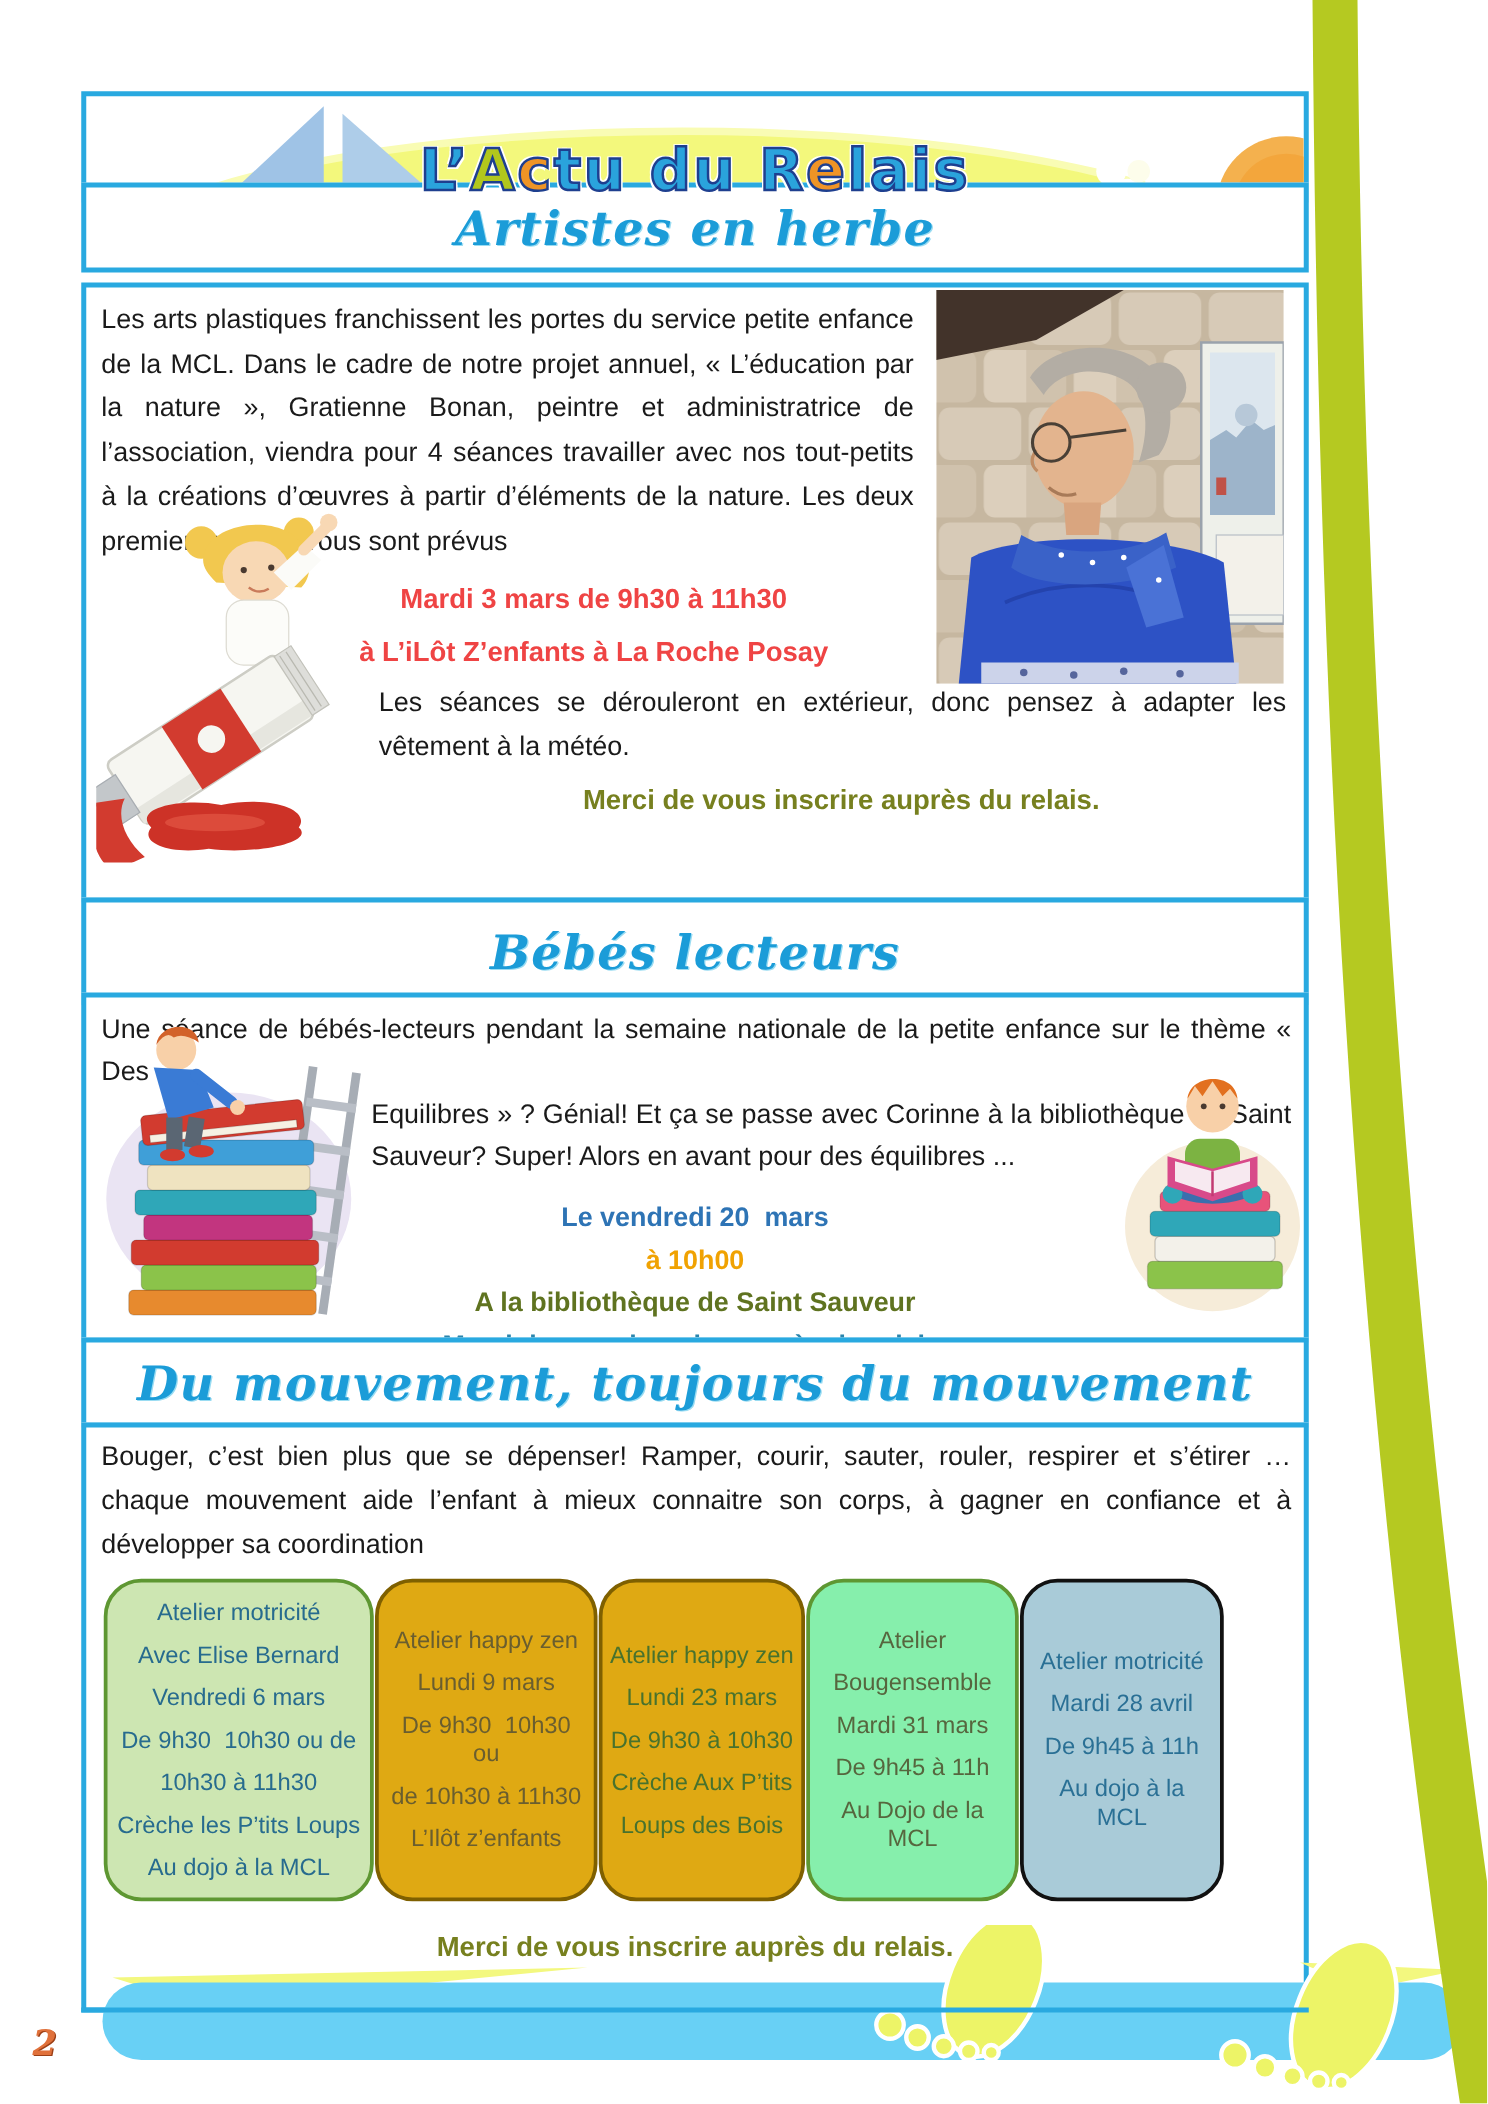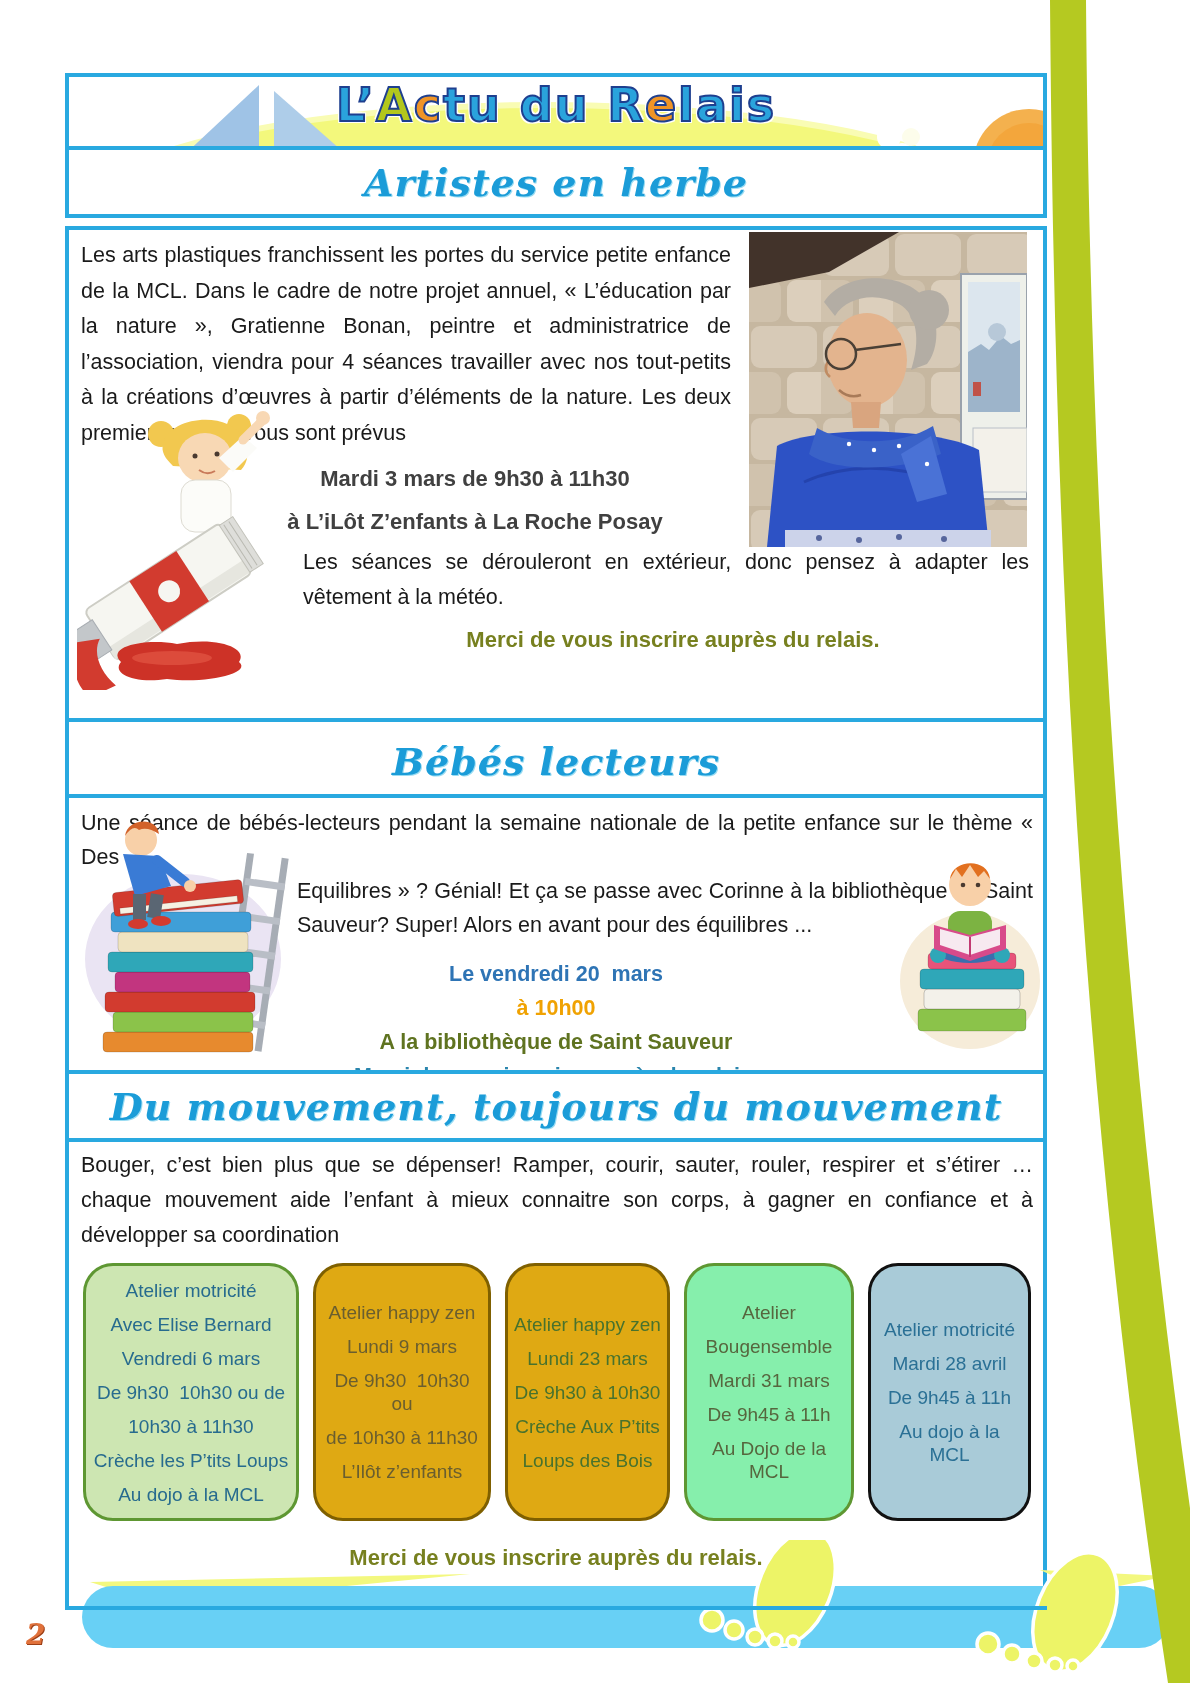--- a/index.html
+++ b/index.html
@@ -10,45 +10,45 @@
   #title1{top:146px;height:72px;}
   #body1{top:226px;height:496px;}
   #title2{top:718px;height:86px;}
   #body2{top:794px;height:280px;}
   #title3{top:1070px;height:72px;}
   #body3{top:1138px;height:472px;}
   .title-box{display:flex;align-items:center;justify-content:center;}
   .script-title{font-family:"DejaVu Serif", serif;font-style:italic;font-weight:bold;
     color:#1b9cd8;font-size:38px;letter-spacing:1px;text-shadow:1px 1px 0 #9adcf2;}
   .header-art{position:absolute;left:0;top:0;width:100%;height:100%;}
-  .logo{position:relative;z-index:2;text-align:center;margin-top:1px;
+  .logo{position:relative;z-index:2;text-align:center;margin-top:32px;
     font-family:"DejaVu Sans", sans-serif;font-weight:bold;font-size:46px;letter-spacing:2px;
     -webkit-text-stroke:2px #1e3f8f;
     text-shadow:2px 2px 0 #ffffff,-2px -2px 0 #ffffff,2px -2px 0 #ffffff,-2px 2px 0 #ffffff;}
   .para{text-align:justify;font-size:21.5px;}
   .p1{margin:8px 312px 0 12px;line-height:35.5px;}
   .dates{margin:6px 312px 0 150px;text-align:center;}
   .date-line{font-weight:bold;font-size:22px;line-height:43px;}
-  .d-blue{color:#404040}.d-gold{color:#dfa41c}.d-dgold{color:#bf9000}
+  .d-blue{color:#ef4444}.d-gold{color:#dfa41c}.d-dgold{color:#bf9000}
   .p2{margin:2px 14px 0 234px;line-height:35px;}
   .merci{text-align:center;font-weight:bold;font-size:22px;}
   .merci-olive{color:#77801f}
   .m1{margin:12px 0 0 234px;}
   .photo{position:absolute;top:2px;right:16px;width:278px;height:315px;}
   .girl-art{position:absolute;left:8px;top:170px;width:205px;height:290px;}
   .boy-art{position:absolute;left:14px;top:-4px;width:210px;height:268px;}
   .reader-art{position:absolute;right:1px;top:33px;width:142px;height:222px;}
   .pb2-1{margin:8px 10px 0 12px;line-height:34px;}
   .pb2-rest{margin:0 10px 0 228px;line-height:34px;}
   .center2{text-align:center;font-weight:bold;font-size:21.5px;margin-top:15px;}
   .center2 div{line-height:34px;}
   .c-top{margin-top:4px;}
   .line-blue{color:#2e74b5}.line-orange{color:#f0a202}.line-olive{color:#5f7320}.line-teal{color:#2a85ad}
   .p3{margin:6px 10px 0 12px;line-height:35px;}
-  .cards{display:flex;gap:14px;margin:10px 8px 0 14px;height:258px;position:relative;}
+  .cards{display:flex;gap:1px;margin:10px 8px 0 14px;height:258px;position:relative;}
   .card{border-radius:30px;border:3px solid;display:flex;flex-direction:column;justify-content:center;
     align-items:center;text-align:center;font-size:19px;padding:4px 6px;box-sizing:border-box;}
   .card-line{line-height:23px;margin:5.5px 0;}
   .card-1{width:216px;background:#cde6b2;border-color:#5e9732;color:#276b8e;}
   .card-2{width:178px;background:#dfa913;border-color:#7f6000;color:#6a5e2f;}
   .card-3{width:165px;background:#dfa913;border-color:#7f6000;color:#48722d;}
   .card-4{width:170px;background:#86efac;border-color:#5e9732;color:#56663e;}
   .card-5{width:163px;background:#a9cbd8;border-color:#111111;color:#2a7095;}
   .m3{margin-top:24px;}
   .footer-art{position:absolute;left:0;top:1540px;width:1190px;height:143px;z-index:5;}

